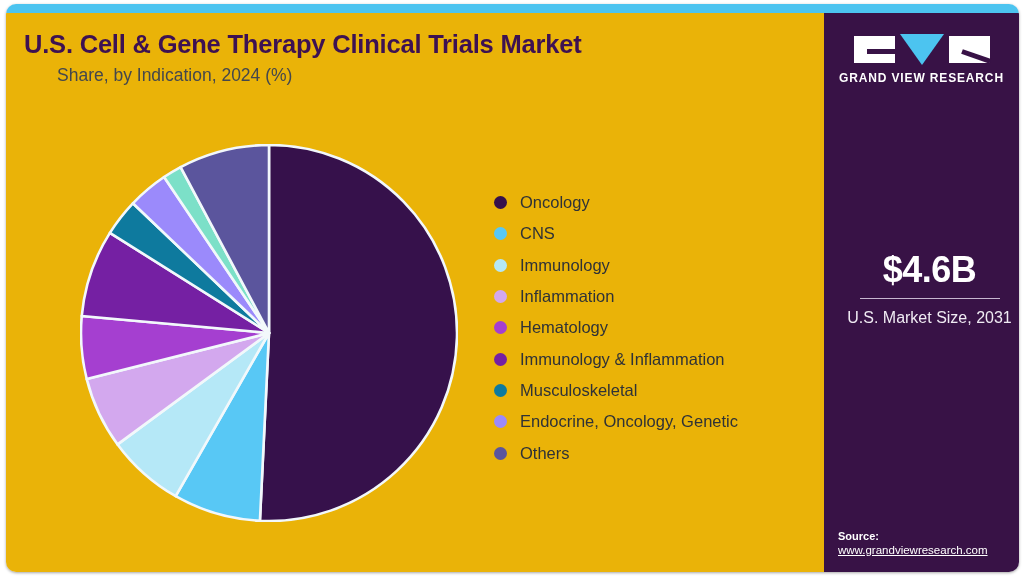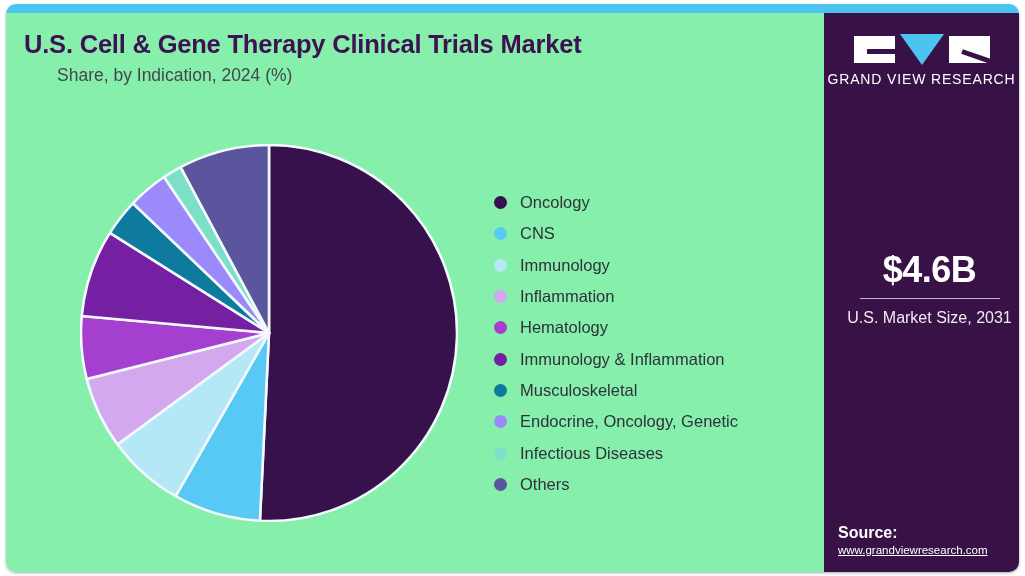--- a/index.html
+++ b/index.html
@@ -22,21 +22,21 @@
     position: absolute;
     left: 0; top: 0;
     width: 1013px; height: 9px;
     background: #4cc4f0;
   }
   
   #left-pane {
     position: absolute;
     left: 0; top: 9px;
     width: 818px; height: 559px;
-    background: #86efac;
+    background: #eab308;
   }
   #title {
     position: absolute;
     left: 18px; top: 17px;
     font-size: 25.5px;
     font-weight: bold;
     color: #3d1152;
     letter-spacing: -0.2px;
     white-space: nowrap;
   }
@@ -119,22 +119,22 @@
     transform-origin: left center;
   }
   #logo-v {
     width: 0; height: 0;
     border-left: 22px solid transparent;
     border-right: 22px solid transparent;
     border-top: 31px solid #4cc4f0;
   }
   #logo-text {
     margin-top: 7px;
-    font-size: 14px;
-    font-weight: normal;
+    font-size: 12px;
+    font-weight: bold;
     color: #ffffff;
     letter-spacing: 0.85px;
   }
   #stat-block {
     position: absolute;
     left: 0; top: 236px;
     width: 195px;
     text-align: center;
     margin-left: 8px;
   }
@@ -153,21 +153,21 @@
     font-size: 16px;
     color: #f0ebf3;
     line-height: 1.35;
   }
   #source-block {
     position: absolute;
     left: 14px; bottom: 16px;
     width: 180px;
   }
   #source-label {
-    font-size: 16px;
+    font-size: 11px;
     font-weight: bold;
     color: #ffffff;
   }
   #source-url {
     font-size: 11.5px;
     color: #ffffff;
     margin-top: 2px;
     text-decoration: underline;
   }
 </style>
@@ -227,24 +227,20 @@
         </div>
         <div class="legend-row">
           <span class="legend-dot" style="background: rgb(14, 122, 158);"></span>
           <span class="legend-label">Musculoskeletal</span>
         </div>
         <div class="legend-row">
           <span class="legend-dot" style="background: rgb(155, 138, 251);"></span>
           <span class="legend-label">Endocrine, Oncology, Genetic</span>
         </div>
         <div class="legend-row">
-          <span class="legend-dot" style="background: rgb(124, 224, 200);"></span>
-          <span class="legend-label">Infectious Diseases</span>
-        </div>
-        <div class="legend-row">
           <span class="legend-dot" style="background: rgb(91, 85, 157);"></span>
           <span class="legend-label">Others</span>
         </div>
       </div>
 
   </div>
 
   <div id="right-panel">
 
     <div id="logo-block">

